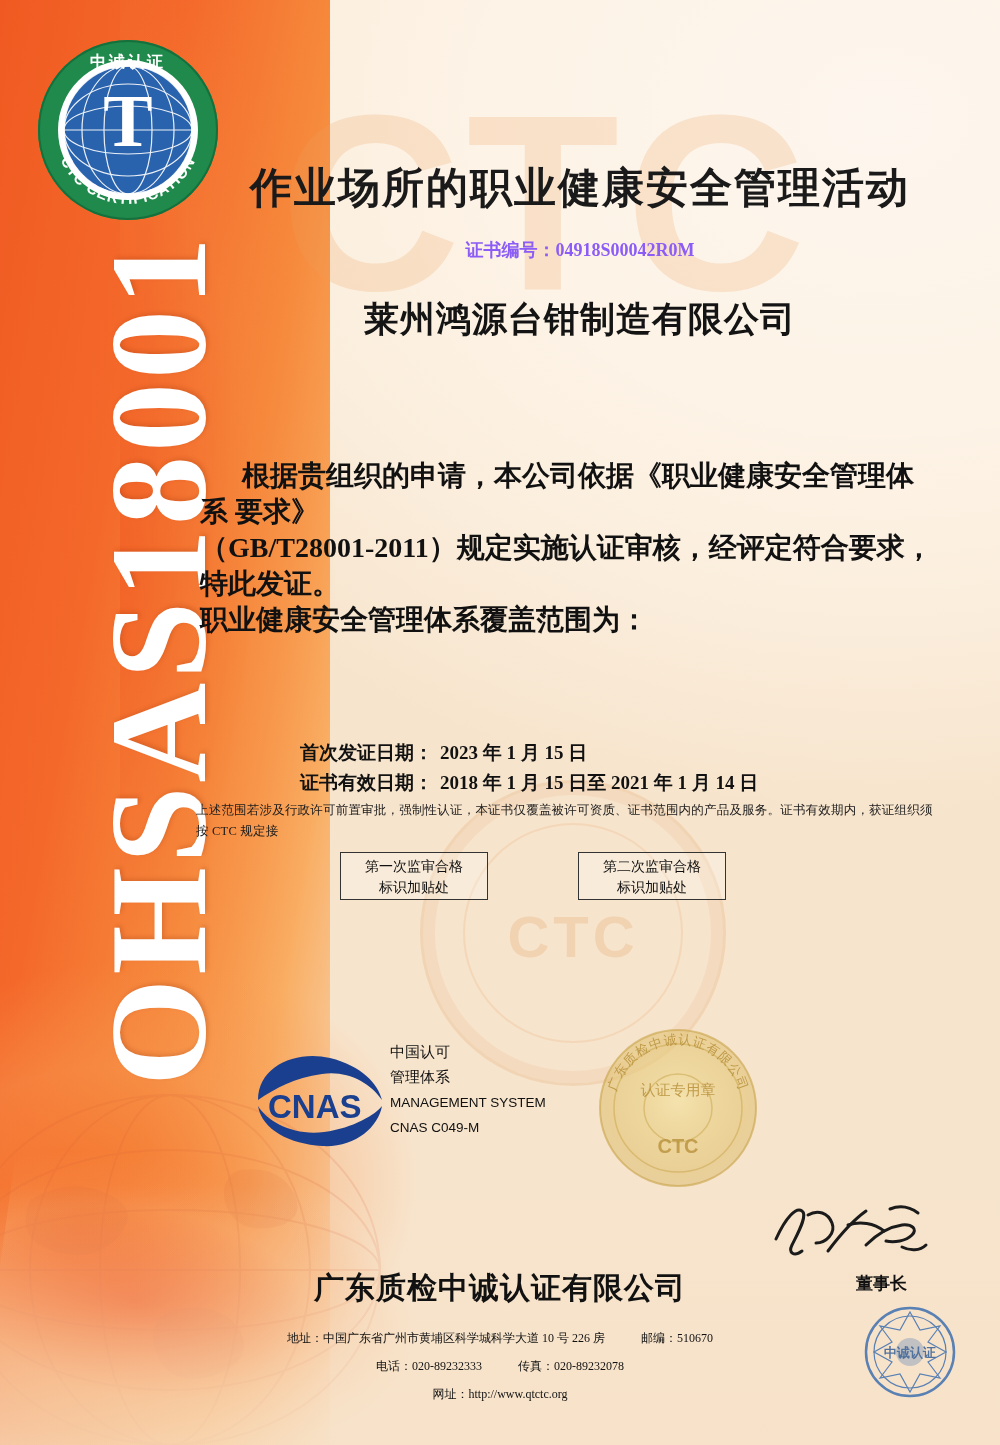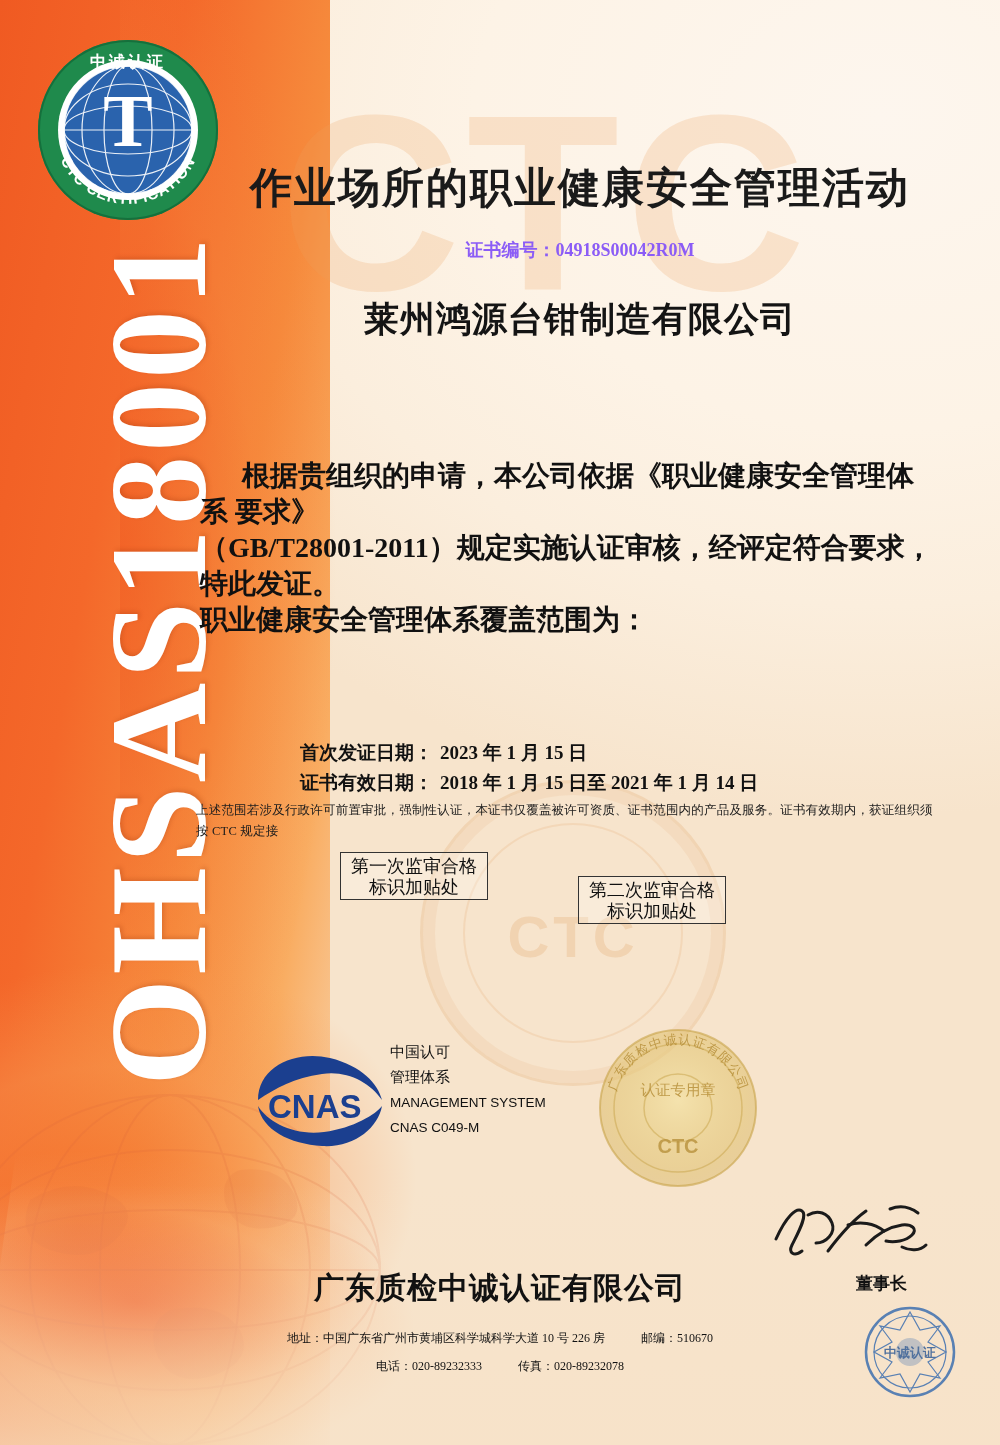--- a/index.html
+++ b/index.html
@@ -270,29 +270,29 @@
   }
   .fineprint .fp2 { text-indent: 0; }
 
   
   .box {
     position: absolute;
     width: 148px;
     height: 48px;
     border: 1px solid #333;
     background: rgba(255,255,255,0.25);
-    font-size: 18px;
+    font-size: 14px;
     line-height: 21px;
     text-align: center;
     padding-top: 3px;
     color: #111;
     box-sizing: border-box;
   }
   .box1 { left: 340px; top: 852px; }
-  .box2 { left: 578px; top: 852px; margin-top: 24px; }
+  .box2 { left: 578px; top: 852px; }
 
   
   .cnas {
     position: absolute;
     left: 250px; top: 1040px;
     width: 330px;
     height: 120px;
   }
   .cnas svg { position: absolute; left: 0; top: 8px; }
   .cnas .txt {
@@ -522,15 +522,16 @@
 
   <div class="footer-company">广东质检中诚认证有限公司</div>
 
   <div class="footer-lines">
     <div>
       <span>地址：中国广东省广州市黄埔区科学城科学大道 10 号 226 房</span><span class="sp"></span><span>邮编：510670</span>
     </div>
     <div>
       <span>电话：020-89232333</span><span class="sp"></span><span>传真：020-89232078</span>
     </div>
+    <div>网址：http://www.qtctc.org</div>
   </div>
 
 </div>
 
 </body></html>

